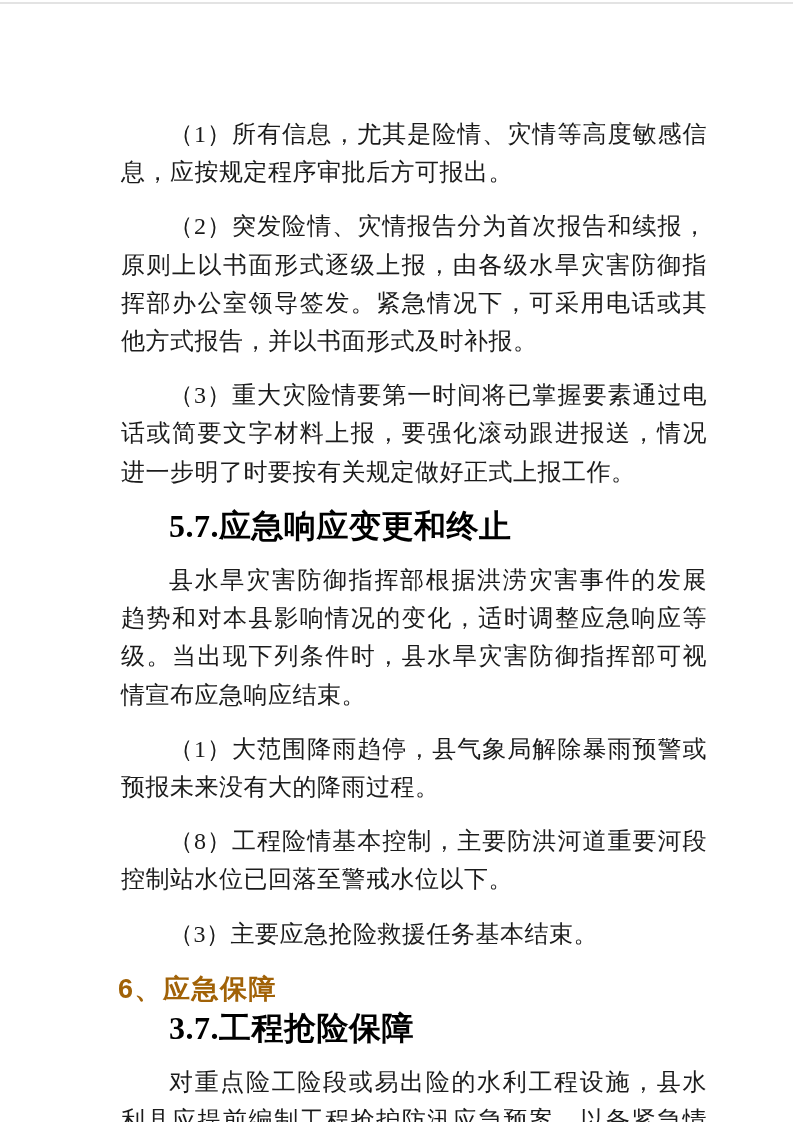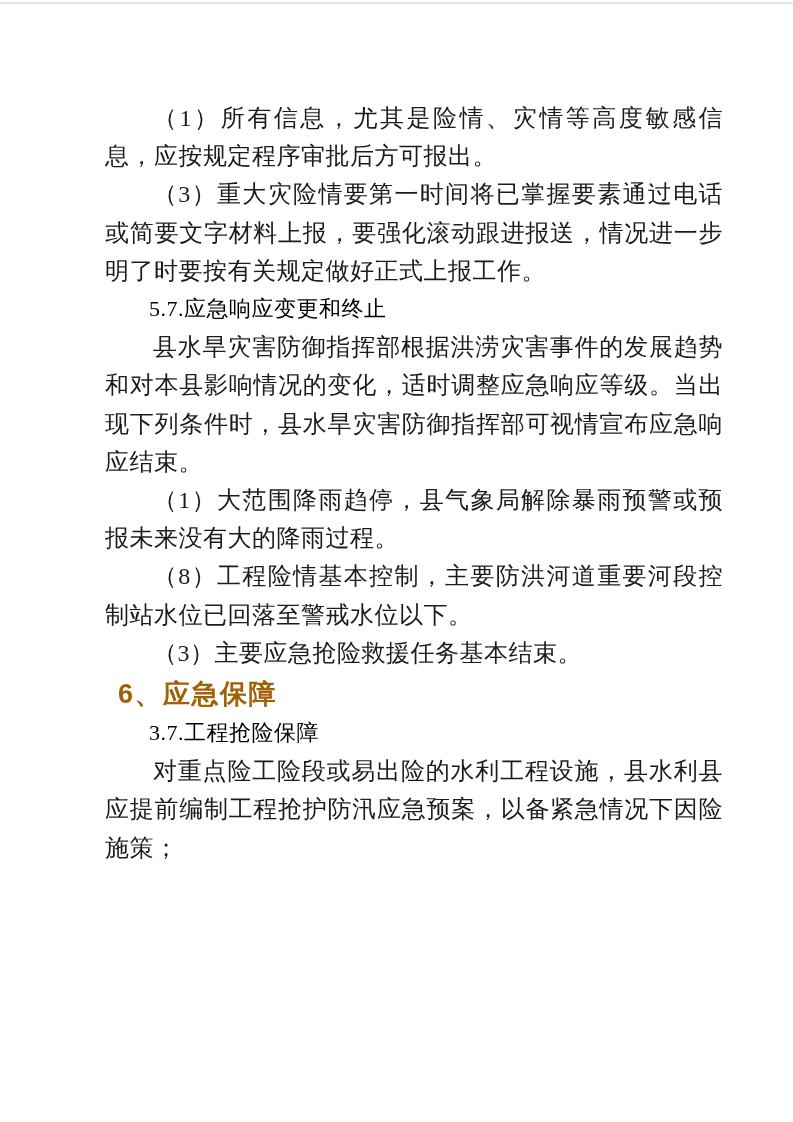--- a/index.html
+++ b/index.html
@@ -25,44 +25,44 @@
     opacity: 0.75;
   }
   .content {
     position: absolute;
     left: 105px;
     top: 99px;
     width: 618px;
     color: #1b1b1b;
   }
   .body-para {
-    margin: 0;
+    margin: 16px;
     font-size: 24px;
     line-height: 38.2px;
     text-indent: 2em;
     text-align: justify;
     text-justify: inter-ideograph;
     letter-spacing: 0.5px;
     color: #1b1b1b;
     font-family: "Liberation Serif", serif;
   }
   .chapter-heading {
     margin: 2px 0 0 13px;
     font-size: 27px;
     line-height: 40px;
     font-weight: 700;
     letter-spacing: 1.5px;
     color: #a16207;
     font-family: "Liberation Sans", sans-serif;
   }
   .sub-heading {
     margin: 0;
-    font-size: 22px;
+    font-size: 32px;
     line-height: 38.2px;
-    font-weight: 400;
+    font-weight: 700;
     text-indent: 2em;
     letter-spacing: 0.5px;
     color: #000000;
     font-family: "Liberation Serif", serif;
   }
   .footer {
     position: absolute;
     top: 1030px;
     left: 0;
     width: 100%;
@@ -77,20 +77,21 @@
 <body>
 
 <div class="page">
 
   <div class="scan-line"></div>
 
   <div class="content">
 
     <p class="body-para">（1）所有信息，尤其是险情、灾情等高度敏感信息，应按规定程序审批后方可报出。</p>
 
+    <p class="body-para">（2）突发险情、灾情报告分为首次报告和续报，原则上以书面形式逐级上报，由各级水旱灾害防御指挥部办公室领导签发。紧急情况下，可采用电话或其他方式报告，并以书面形式及时补报。</p>
 
     <p class="body-para">（3）重大灾险情要第一时间将已掌握要素通过电话或简要文字材料上报，要强化滚动跟进报送，情况进一步明了时要按有关规定做好正式上报工作。</p>
 
     <h3 class="sub-heading">5.7.应急响应变更和终止</h3>
 
     <p class="body-para">县水旱灾害防御指挥部根据洪涝灾害事件的发展趋势和对本县影响情况的变化，适时调整应急响应等级。当出现下列条件时，县水旱灾害防御指挥部可视情宣布应急响应结束。</p>
 
     <p class="body-para">（1）大范围降雨趋停，县气象局解除暴雨预警或预报未来没有大的降雨过程。</p>
 
     <p class="body-para">（8）工程险情基本控制，主要防洪河道重要河段控制站水位已回落至警戒水位以下。</p>

